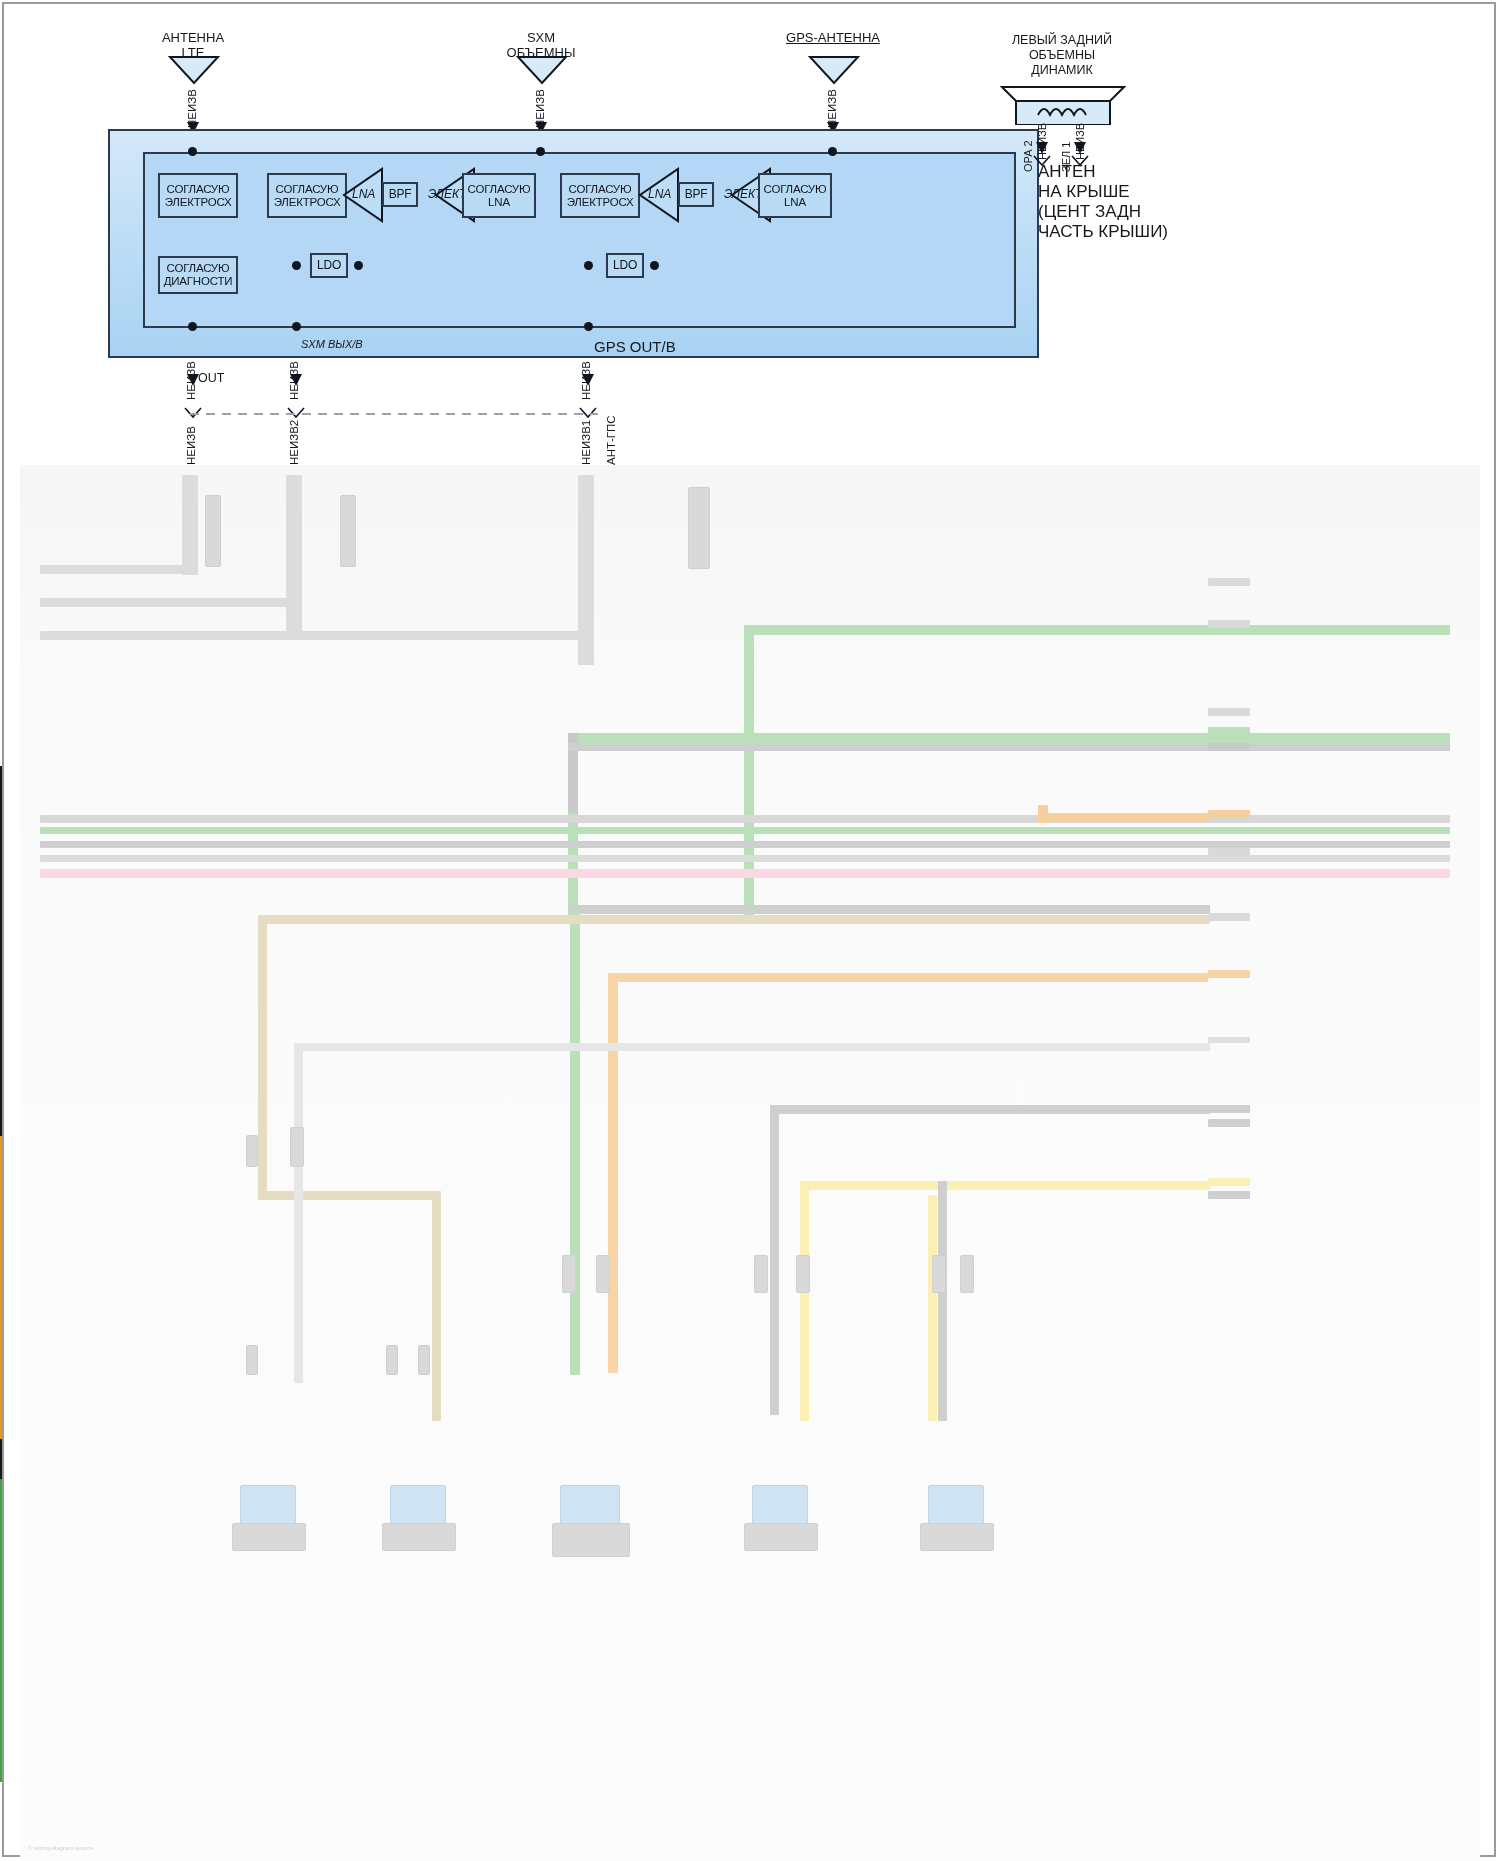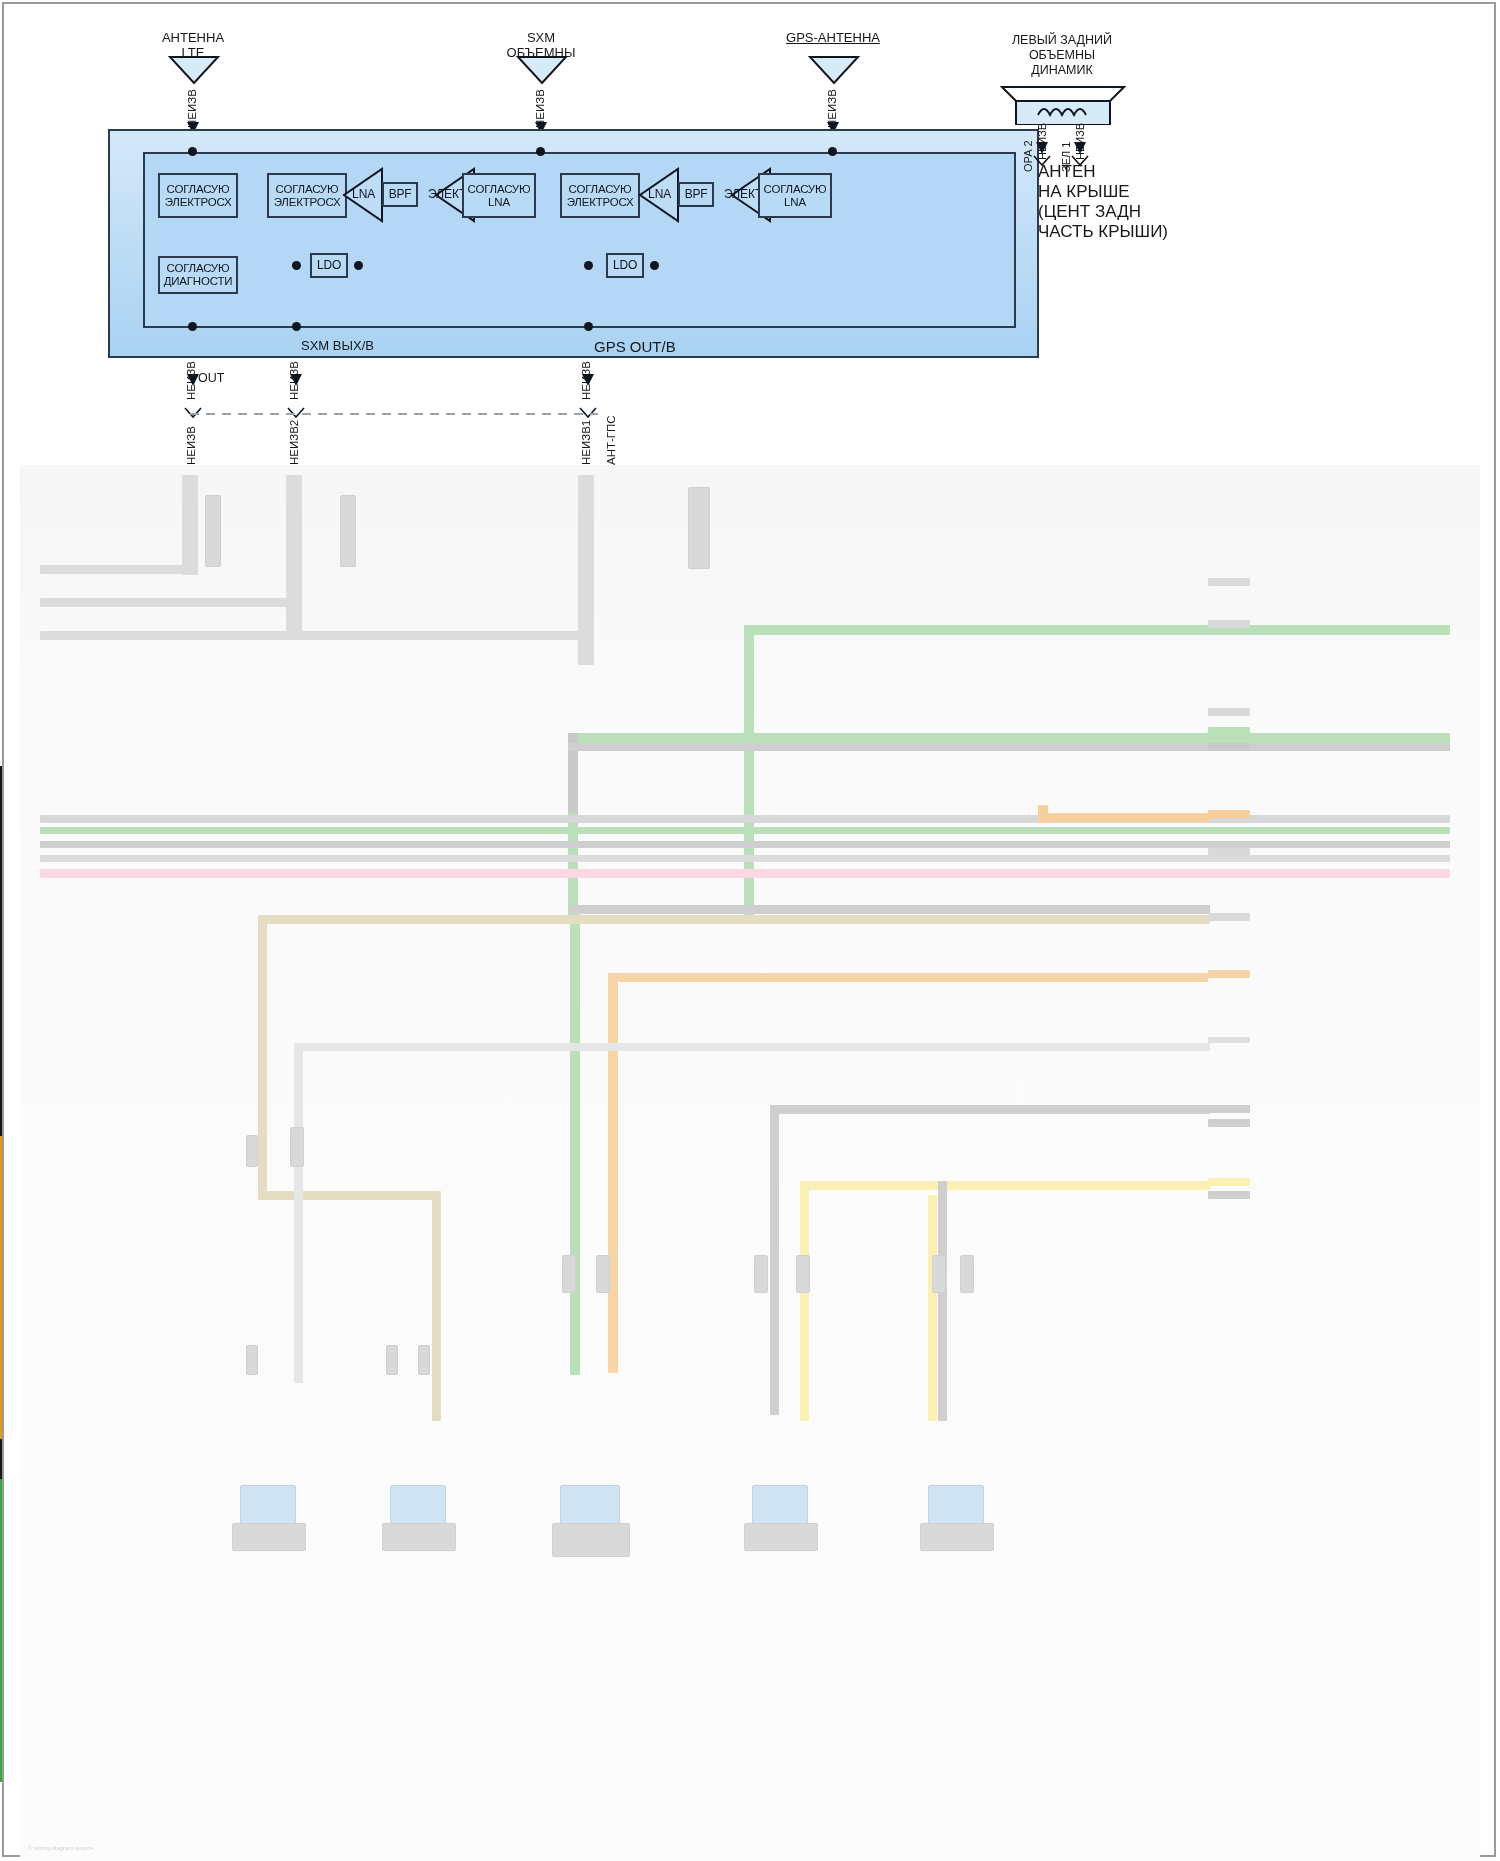--- a/index.html
+++ b/index.html
@@ -24,21 +24,21 @@
 
   
   .cbox{position:absolute;border:2px solid #2b3a4d;background:#b9daf5;box-sizing:border-box;
         display:flex;align-items:center;justify-content:center;text-align:center;
         font-size:11.5px;color:#10161f;line-height:1.12;letter-spacing:-.2px;}
   .cbox.small{font-size:12px;}
 
   
   .tri{position:absolute;}
   .tri svg{display:block;overflow:visible;}
-  .tri .lbl{position:absolute;font-size:12px;color:#10161f;white-space:nowrap;}
+  .tri .lbl{position:absolute;font-size:12px;color:#10161f;white-space:nowrap;font-style:italic;}
 
   
   .ant{position:absolute;}
 
   
   .spk{position:absolute;}
 
   
   .arrow{position:absolute;}
 
@@ -202,21 +202,21 @@
 LNA</div>
   <div class="hln" style="left:832px;top:194px;width:6px;"></div>
   <div class="vln" style="left:832px;top:152px;height:42px;"></div>
 
   <div class="hln" style="left:143px;top:326px;width:873px;"></div>
   <div class="dot" style="left:188px;top:322px;"></div>
   <div class="dot" style="left:292px;top:322px;"></div>
   <div class="dot" style="left:584px;top:322px;"></div>
 
   <div class="txt" style="left:198px;top:338px;font-size:12.5px;margin-top:33px;">OUT</div>
-  <div class="txt" style="left:301px;top:338px;font-size:13px;">SXM ВЫХ/B</div>
+  <div class="txt" style="left:301px;top:338px;font-size:11px;font-style:italic;">SXM ВЫХ/B</div>
   <div class="txt" style="left:594px;top:338px;font-size:15px;">GPS OUT/B</div>
 
   <div class="vln" style="left:191px;top:358px;height:110px;width:3px;background:#16181c;"></div>
   <div class="vtxt" style="left:185px;top:400px;font-size:11.5px;">НЕИЗВ</div>
   <div class="arrow" style="left:182px;top:366px;">
     <svg width="22" height="22" viewBox="0 0 22 22">
         <polygon points="5,8 17,8 11,20" fill="#10161f"></polygon>
       </svg>
   </div>
   <div class="arrow" style="left:182px;top:406px;">

